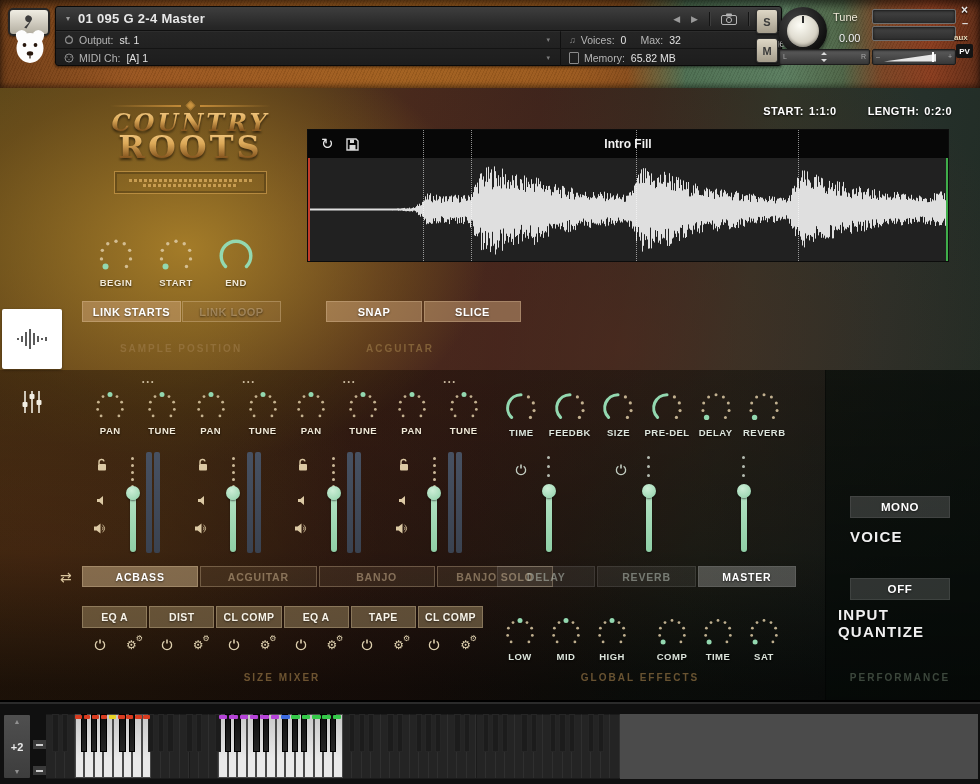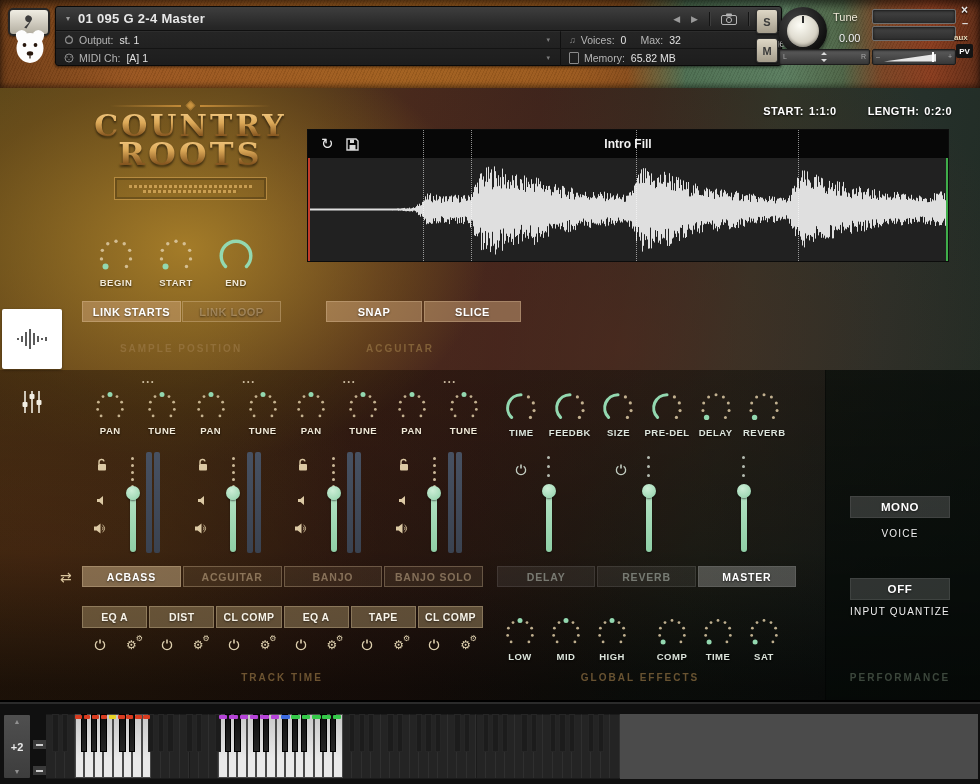--- a/index.html
+++ b/index.html
@@ -78,21 +78,21 @@
   
   .logo{left:88px;top:98px;width:205px;height:138px;text-align:center;}
   .orn{display:flex;align-items:center;gap:6px;margin:4px 22px 2px 22px;}
   .ornline{flex:1;height:2px;background:linear-gradient(90deg,transparent,#c28a38);}
   .ornline.r{background:linear-gradient(90deg,#c28a38,transparent);}
   .orndiamond{width:7px;height:7px;background:#c99440;transform:rotate(45deg);box-shadow:inset 0 0 2px #5e3a10;}
   .logoline{font-family:"DejaVu Serif",serif;font-weight:bold;letter-spacing:3px;
     background:linear-gradient(180deg,#f4cb86 0%,#dca958 38%,#8a5a22 78%,#6b4416 100%);
     -webkit-background-clip:text;background-clip:text;color:transparent;
     filter:drop-shadow(0 2px 1px rgba(0,0,0,0.55));line-height:1.02;}
-  .logo1{font-size:30px;}
+  .logo1{font-size:24px;font-style:italic;}
   .logo2{font-size:32px;margin-top:-4px;}
   .logobanner{margin:7px 26px 0 26px;border:1px solid rgba(220,170,88,0.55);box-shadow:inset 0 0 0 2px rgba(0,0,0,0.22);padding:5px 6px 4px 6px;}
   .bannerline{height:3px;margin:2px 8px;background:repeating-linear-gradient(90deg, rgba(226,180,100,0.7) 0 3px, rgba(110,70,25,0.15) 3px 5px);}
   .bannerline.short{margin:2px 22px;}
 
   
   .sinfo{left:560px;top:103px;width:392px;height:14px;display:flex;justify-content:flex-end;gap:26px;
     color:#fff;font-weight:bold;font-size:11px;letter-spacing:0.4px;text-shadow:0 1px 2px #000;align-items:flex-end;}
   .sinfo span{margin-left:5px;}
   .wavebox{left:307px;top:129px;width:640px;height:131px;background:#212121;border:1px solid #0c0c0c;box-sizing:content-box;}
@@ -109,21 +109,21 @@
     text-shadow:0 1px 2px rgba(0,0,0,0.5);box-sizing:border-box;}
   .btn-tan{background:rgba(205,163,120,0.5);border:1px solid rgba(240,215,180,0.28);}
   .btn-tan.inactive{background:rgba(205,163,120,0.13);color:rgba(240,210,170,0.4);border:1px solid rgba(240,215,180,0.3);}
   .linkrow{left:82px;top:301px;width:199px;height:21px;display:flex;gap:1px;}
   .linkrow .btn{flex:1;}
   .snapbtn{left:326px;top:301px;width:96px;height:21px;}
   .slicebtn{left:424px;top:301px;width:97px;height:21px;}
   .seclabel{font-size:10px;font-weight:bold;letter-spacing:2px;color:rgba(155,122,70,0.65);text-align:center;}
   .seclabel.greenish{color:rgba(105,122,103,0.55);}
 
-  .tracktabs{left:82px;top:566px;width:401px;height:21px;display:flex;gap:2px;}
+  .tracktabs{left:82px;top:566px;width:471px;height:21px;display:flex;gap:2px;}
   .ttab{flex:1;display:flex;align-items:center;justify-content:center;font-size:10.5px;font-weight:bold;letter-spacing:0.8px;
     background:rgba(225,195,150,0.10);border:1px solid rgba(240,215,175,0.28);color:rgba(240,215,175,0.42);box-sizing:border-box;}
   .ttab.active{background:rgba(225,195,150,0.45);color:#fff;text-shadow:0 1px 2px rgba(0,0,0,0.5);}
   .swap{left:60px;top:569px;color:#d9c49c;font-size:14px;}
   .fxslots{left:82px;top:606px;width:401px;height:22px;display:flex;gap:2px;}
   .fxbtn{flex:1;display:flex;align-items:center;justify-content:center;font-size:10.5px;font-weight:bold;letter-spacing:0.4px;
     background:rgba(160,138,98,0.5);border:1px solid rgba(235,215,175,0.3);color:#f7f3e8;box-sizing:border-box;text-shadow:0 1px 2px rgba(0,0,0,0.5);}
   .fxicons{left:82px;top:634px;width:401px;height:22px;display:flex;}
   .fxgrp{flex:1;display:flex;align-items:center;justify-content:center;gap:20px;}
   .gearwrap{position:relative;color:#ded0ae;font-size:12px;line-height:1;}
@@ -154,21 +154,21 @@
   .fdot{position:absolute;width:3px;height:3px;border-radius:50%;background:rgba(230,212,176,0.85);}
   .ftrack{position:absolute;width:6px;border-radius:3px;background:linear-gradient(180deg,#b4e3c4,#8fcfa6);box-shadow:0 1px 2px rgba(0,0,0,0.45);}
   .fhandle{position:absolute;width:14px;height:14px;border-radius:50%;background:radial-gradient(circle at 40% 32%,#cdeed7,#8fd0a8);box-shadow:0 1px 2px rgba(0,0,0,0.55);}
   .mbar{position:absolute;width:6px;border-radius:2px;background:linear-gradient(180deg,#475162,#3a4250);}
   .returns{left:497px;top:452px;width:300px;height:112px;}
   .rchan{position:absolute;width:80px;height:112px;top:0;}
 
   
   .pbtn{display:flex;align-items:center;justify-content:center;font-weight:bold;font-size:11.5px;letter-spacing:0.6px;color:#fff;
     background:rgba(255,255,255,0.16);border:1px solid rgba(255,255,255,0.08);box-sizing:border-box;text-shadow:0 1px 2px rgba(0,0,0,0.6);}
-  .plabel{font-size:10px;font-weight:normal;letter-spacing:1.2px;color:#f0f0f0;text-align:center;text-shadow:0 1px 2px rgba(0,0,0,0.7);}
+  .plabel{font-size:15px;font-weight:bold;letter-spacing:1.2px;color:#f0f0f0;text-shadow:0 1px 2px rgba(0,0,0,0.7);}
 
   
   .side1{left:2px;top:309px;width:60px;height:60px;background:#fff;border-radius:2px;display:flex;align-items:center;justify-content:center;box-shadow:0 1px 3px rgba(0,0,0,0.4);}
   .side2{left:2px;top:374px;width:60px;height:56px;display:flex;align-items:center;justify-content:center;}
 
   
   .kbstrip{left:0;top:700px;width:980px;height:84px;background:#101010;border-top:2px solid #000;box-shadow:inset 0 2px 0 #2b2b2b;}
   .transbox{left:4px;top:13px;width:26px;height:63px;border-radius:1px;background:linear-gradient(180deg,#4f4f4f,#3d3d3d);
     display:flex;flex-direction:column;align-items:center;justify-content:space-between;padding:3px 0;box-sizing:border-box;}
   .transarrow{font-size:7px;color:#909090;}
@@ -909,21 +909,21 @@
           <circle cx="17.00" cy="4.42" r="1.4" fill="rgba(222,203,166,0.85)"></circle>
           <circle cx="23.99" cy="6.54" r="1.4" fill="rgba(222,203,166,0.85)"></circle>
           <circle cx="28.62" cy="12.19" r="1.4" fill="rgba(222,203,166,0.85)"></circle>
           <circle cx="29.34" cy="19.45" r="1.4" fill="rgba(222,203,166,0.85)"></circle>
           <circle cx="25.90" cy="25.90" r="1.4" fill="rgba(222,203,166,0.85)"></circle>
         </svg>
         <div class="klabel cool">SAT</div>
       </div>
     </div>
 
-  <div class="abs seclabel" style="left:222px;top:672px;width:120px;">TRACK TIME</div>
+  <div class="abs seclabel" style="left:222px;top:672px;width:120px;">SIZE MIXER</div>
   <div class="abs seclabel" style="left:580px;top:672px;width:120px;">GLOBAL EFFECTS</div>
   <div class="abs seclabel greenish" style="left:838px;top:672px;width:124px;">PERFORMANCE</div>
 
   <div class="abs pbtn" style="left:850px;top:496px;width:100px;height:22px;">
       <span>MONO</span>
     </div>
   <div class="abs plabel" style="left:850px;top:528px;width:100px;">VOICE</div>
   <div class="abs pbtn" style="left:850px;top:578px;width:100px;height:22px;">
       <span>OFF</span>
     </div>

